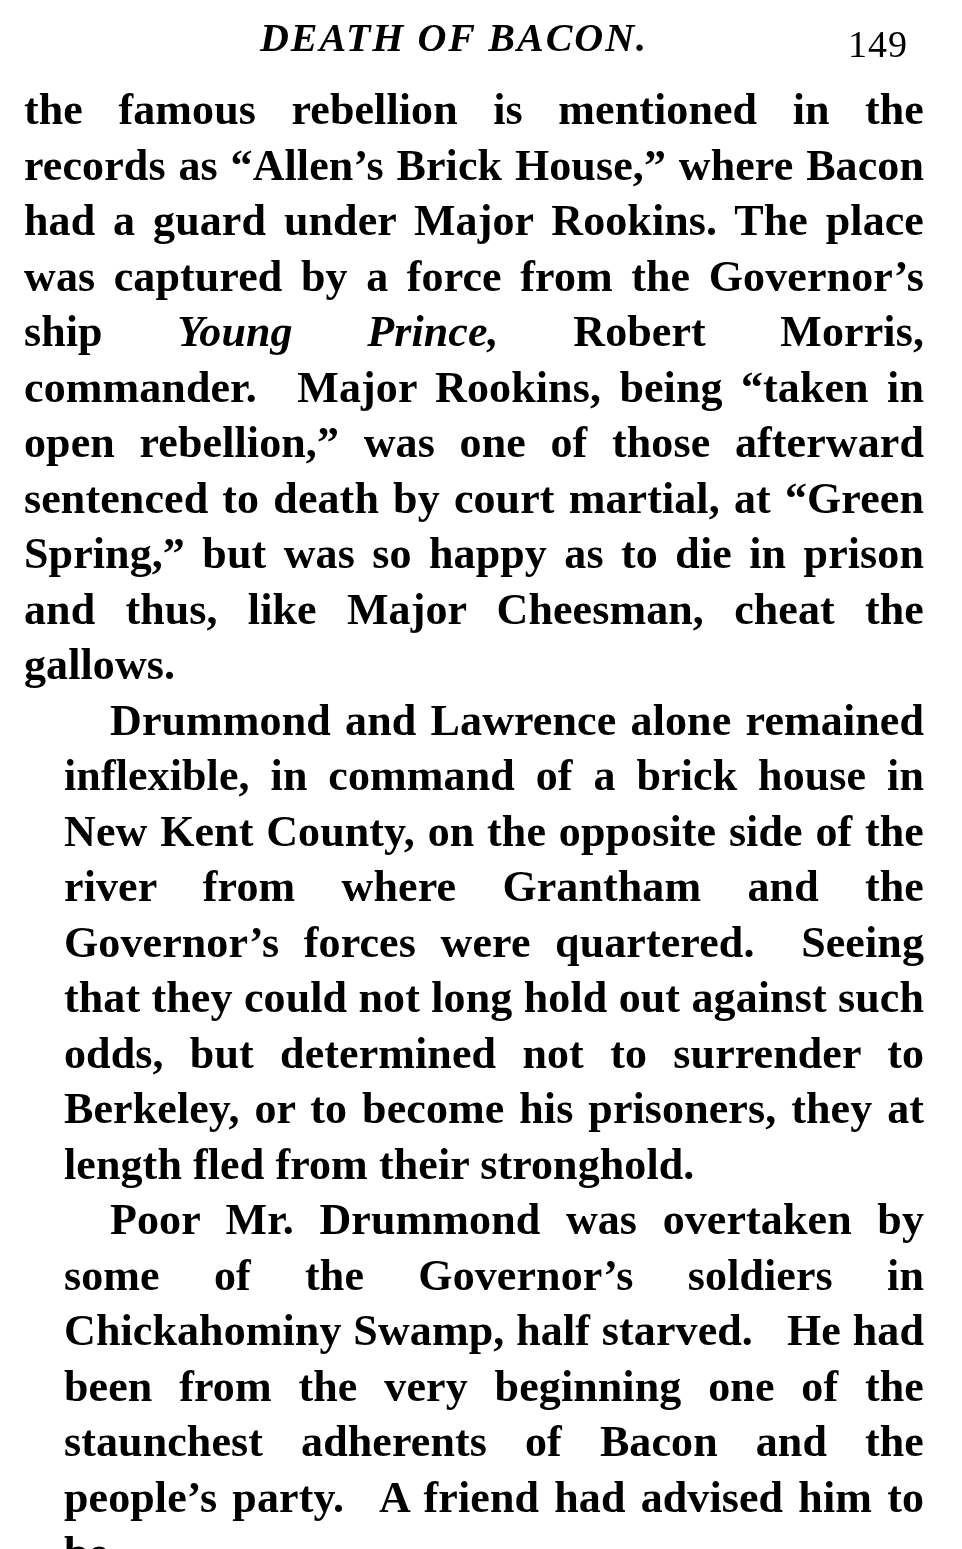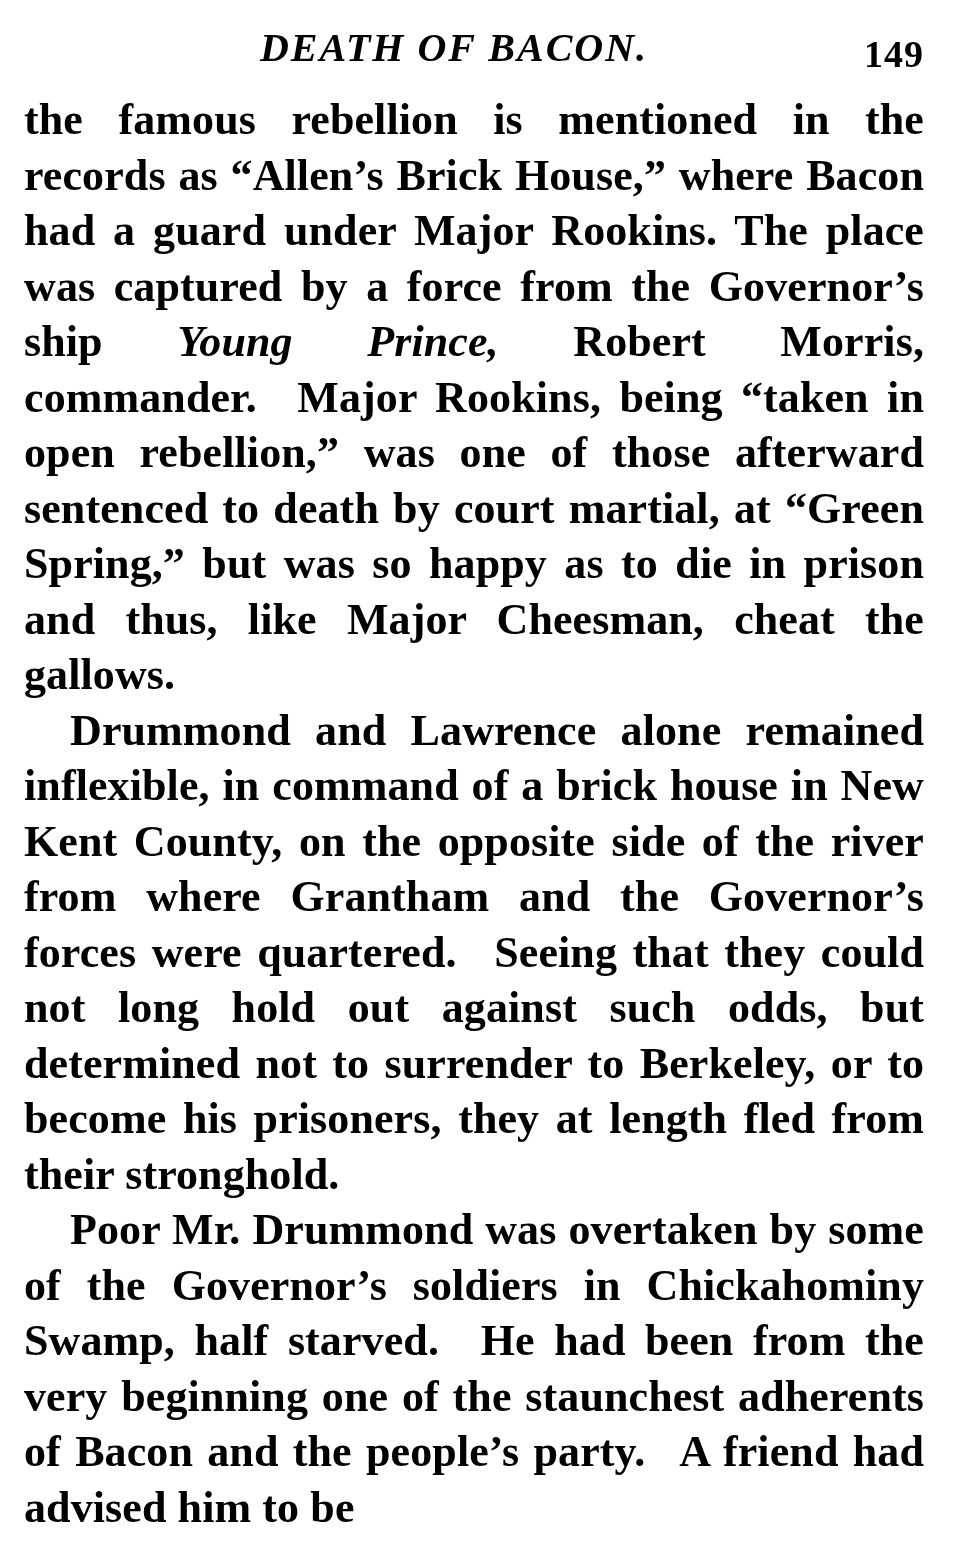--- a/index.html
+++ b/index.html
@@ -11,60 +11,61 @@
     width: 962px;
     height: 1549px;
     overflow: hidden;
     font-family: "Liberation Serif", "DejaVu Serif", serif;
     color: #000000;
   }
   .page {
     width: 962px;
     height: 1549px;
     box-sizing: border-box;
-    padding: 24px 38px 0 24px;
+    padding: 14px 38px 0 24px;
     position: relative;
   }
   .header {
     display: flex;
     align-items: baseline;
     justify-content: center;
     position: relative;
     height: 62px;
   }
   .running-title {
     font-weight: bold;
     font-style: italic;
     font-size: 40px;
     letter-spacing: 2px;
     white-space: nowrap;
     margin-left: -40px;
   }
   .page-number {
     position: absolute;
-    right: 0;
+    right: 16px;
     top: 8px;
-    font-weight: bold;
+    font-weight: normal;
     font-size: 38px;
     letter-spacing: 1px;
   }
   .body-text {
     margin-top: 6px;
   }
   .para {
     font-size: 44px;
     line-height: 55.5px;
     text-align: justify;
     text-justify: inter-word;
     font-weight: bold;
     margin: 0;
     letter-spacing: 0.1px;
   }
   .para + .para {
     text-indent: 0;
+    margin-left: 40px;
   }
   .para .indent {
     display: inline-block;
     width: 46px;
   }
   .para i {
     font-style: italic;
   }
   
 </style>

